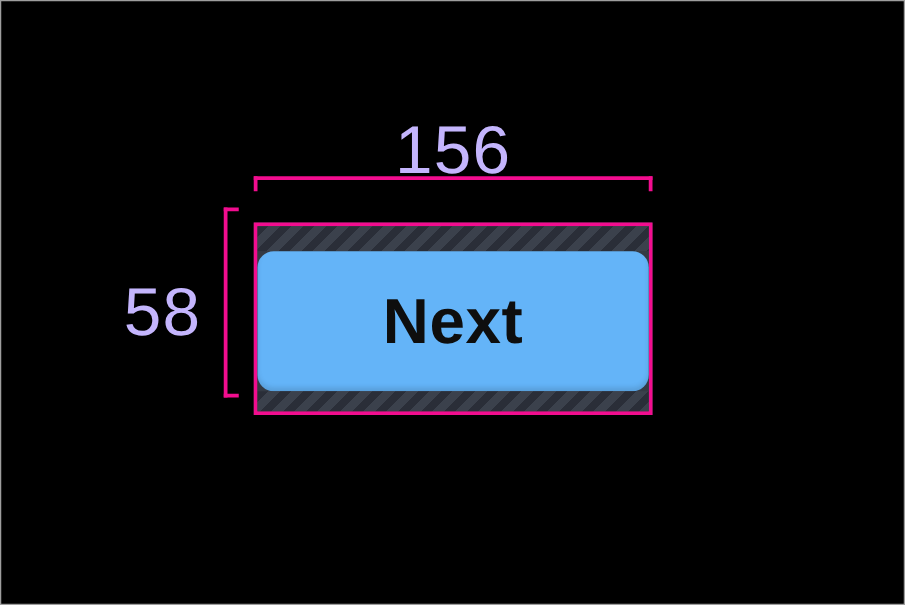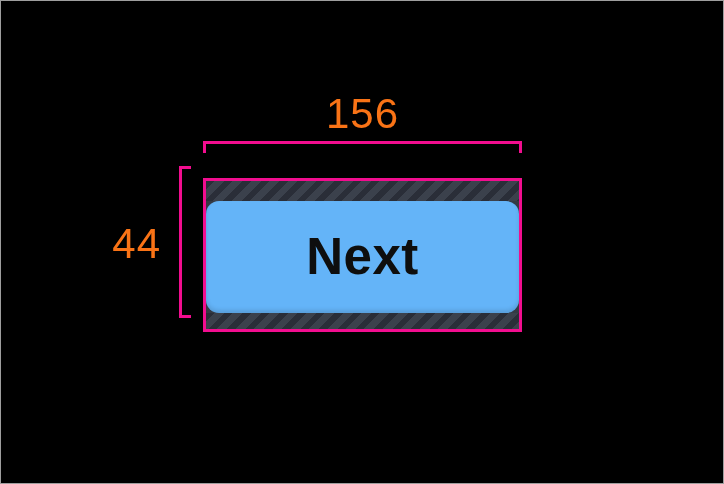--- a/index.html
+++ b/index.html
@@ -10,22 +10,22 @@
     position: relative;
     width: 724px;
     height: 484px;
     background: #000000;
     border: 1px solid #9e9e9e;
     overflow: hidden;
   }
 
   .dim-label {
     position: absolute;
-    color: #f97316;
-    font-size: 42px;
+    color: #c4b5fd;
+    font-size: 54px;
     line-height: 1;
     font-weight: 400;
     letter-spacing: 1px;
   }
   .dim-label.width {
     left: 202px;
     top: 92px;
     width: 319px;
     text-align: center;
   }
@@ -108,21 +108,21 @@
 </style>
 </head>
 <body>
 
 <div class="stage">
 
   <div class="dim-label width">156</div>
 
   <div class="bracket-top"></div>
 
-  <div class="dim-label height">44</div>
+  <div class="dim-label height">58</div>
 
   <div class="bracket-left"></div>
 
   <div class="measure-box">
 
     <div class="hatch top"></div>
 
     <div class="button-row">
       <div class="next-button">
         <span>Next</span>

